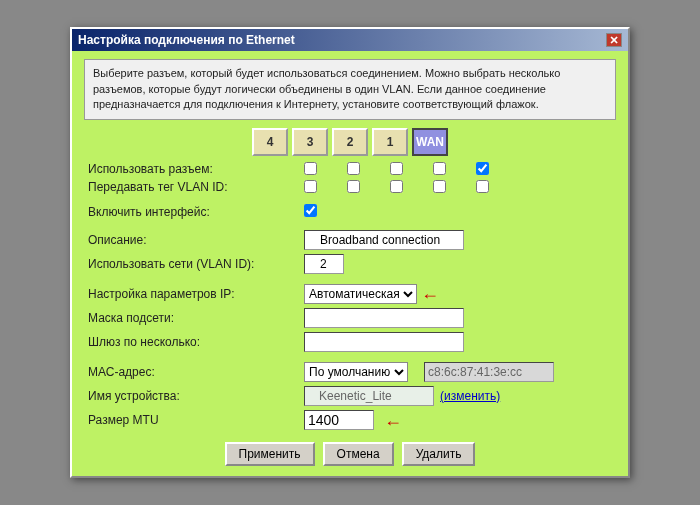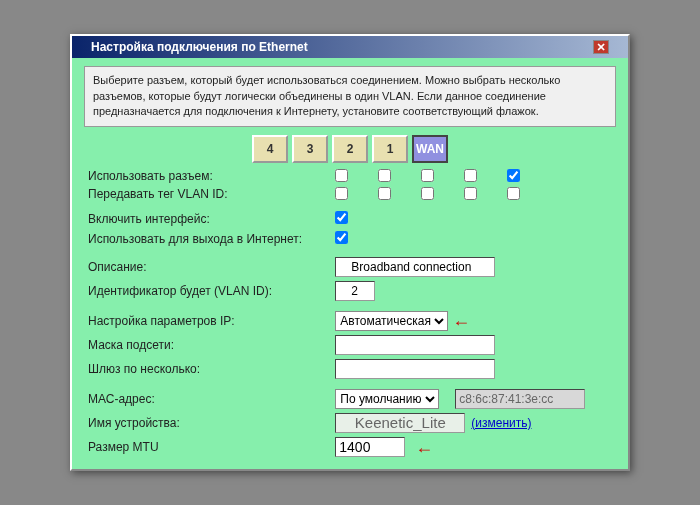--- a/index.html
+++ b/index.html
@@ -18,21 +18,21 @@
       width: 560px;
       background: #d4d0c8;
       border: 2px solid #888;
       border-top: 2px solid #fff;
       border-left: 2px solid #fff;
       box-shadow: 2px 2px 8px rgba(0,0,0,0.5);
     }
     .title-bar {
       background: linear-gradient(to right, #0a246a, #a6b8d4);
       color: white;
-      padding: 4px 19px;
+      padding: 4px 6px;
       display: flex;
       align-items: center;
       justify-content: space-between;
       font-size: 12px;
       font-weight: bold;
     }
     .title-bar-close {
       width: 16px;
       height: 14px;
       background: #c0392b;
@@ -40,21 +40,21 @@
       border: 1px solid #888;
       display: flex;
       align-items: center;
       justify-content: center;
       cursor: pointer;
       font-size: 11px;
       font-weight: bold;
     }
     .dialog-body {
       padding: 8px 12px 10px;
-      background: #86efac;
+      background: #bef264;
     }
     .info-box {
       background: #f0f0f0;
       border: 1px solid #999;
       padding: 6px 8px;
       font-size: 11px;
       color: #222;
       margin-bottom: 8px;
       line-height: 1.4;
     }
@@ -146,24 +146,23 @@
     .device-name-row {
       display: flex;
       align-items: center;
       gap: 6px;
     }
     .device-name-input {
       height: 20px;
       border: 1px inset #999;
       background: #e8f0e8;
       padding: 1px 14px;
-      font-size: 15px;
+      font-size: 12px;
       color: #666;
       width: 130px;
-      text-align: center;
     }
     .change-link {
       color: #0000cc;
       text-decoration: underline;
       cursor: pointer;
       font-size: 12px;
     }
     .mtu-row {
       display: flex;
       align-items: center;
@@ -250,35 +249,31 @@
         </td>
       </tr>
 
       <tr class="section-divider">
             <td colspan="2"></td>
           </tr>
       <tr>
         <td class="label-cell">Включить интерфейс:</td>
         <td><input type="checkbox" checked="" style=""></td>
       </tr>
-      <tr>
-        <td class="label-cell">Использовать для выхода в Интернет:</td>
-        <td><input type="checkbox" checked="" style=""></td>
-      </tr>
       <tr class="section-divider">
             <td colspan="2"></td>
           </tr>
 
       <tr>
         <td class="label-cell">Описание:</td>
         <td><input type="text" class="form-input medium" value="Broadband connection" style=""></td>
       </tr>
 
       <tr>
-        <td class="label-cell">Идентификатор будет (VLAN ID):</td>
+        <td class="label-cell">Использовать сети (VLAN ID):</td>
         <td><input type="text" class="form-input small" value="2" style=""></td>
       </tr>
       <tr class="section-divider">
             <td colspan="2"></td>
           </tr>
 
       <tr>
         <td class="label-cell">Настройка параметров IP:</td>
         <td>
           <div class="row-with-arrow">
@@ -335,14 +330,19 @@
         <td>
           <div class="mtu-row">
             <input type="text" class="mtu-input" value="1400" style="">
             <span class="arrow-indicator">←</span>
           </div>
         </td>
       </tr>
     </tbody>
       </table>
 
+    <div class="button-row">
+      <button class="btn">Применить</button>
+      <button class="btn">Отмена</button>
+      <button class="btn">Удалить</button>
+    </div>
   </div>
 </div>
 
 </body></html>

